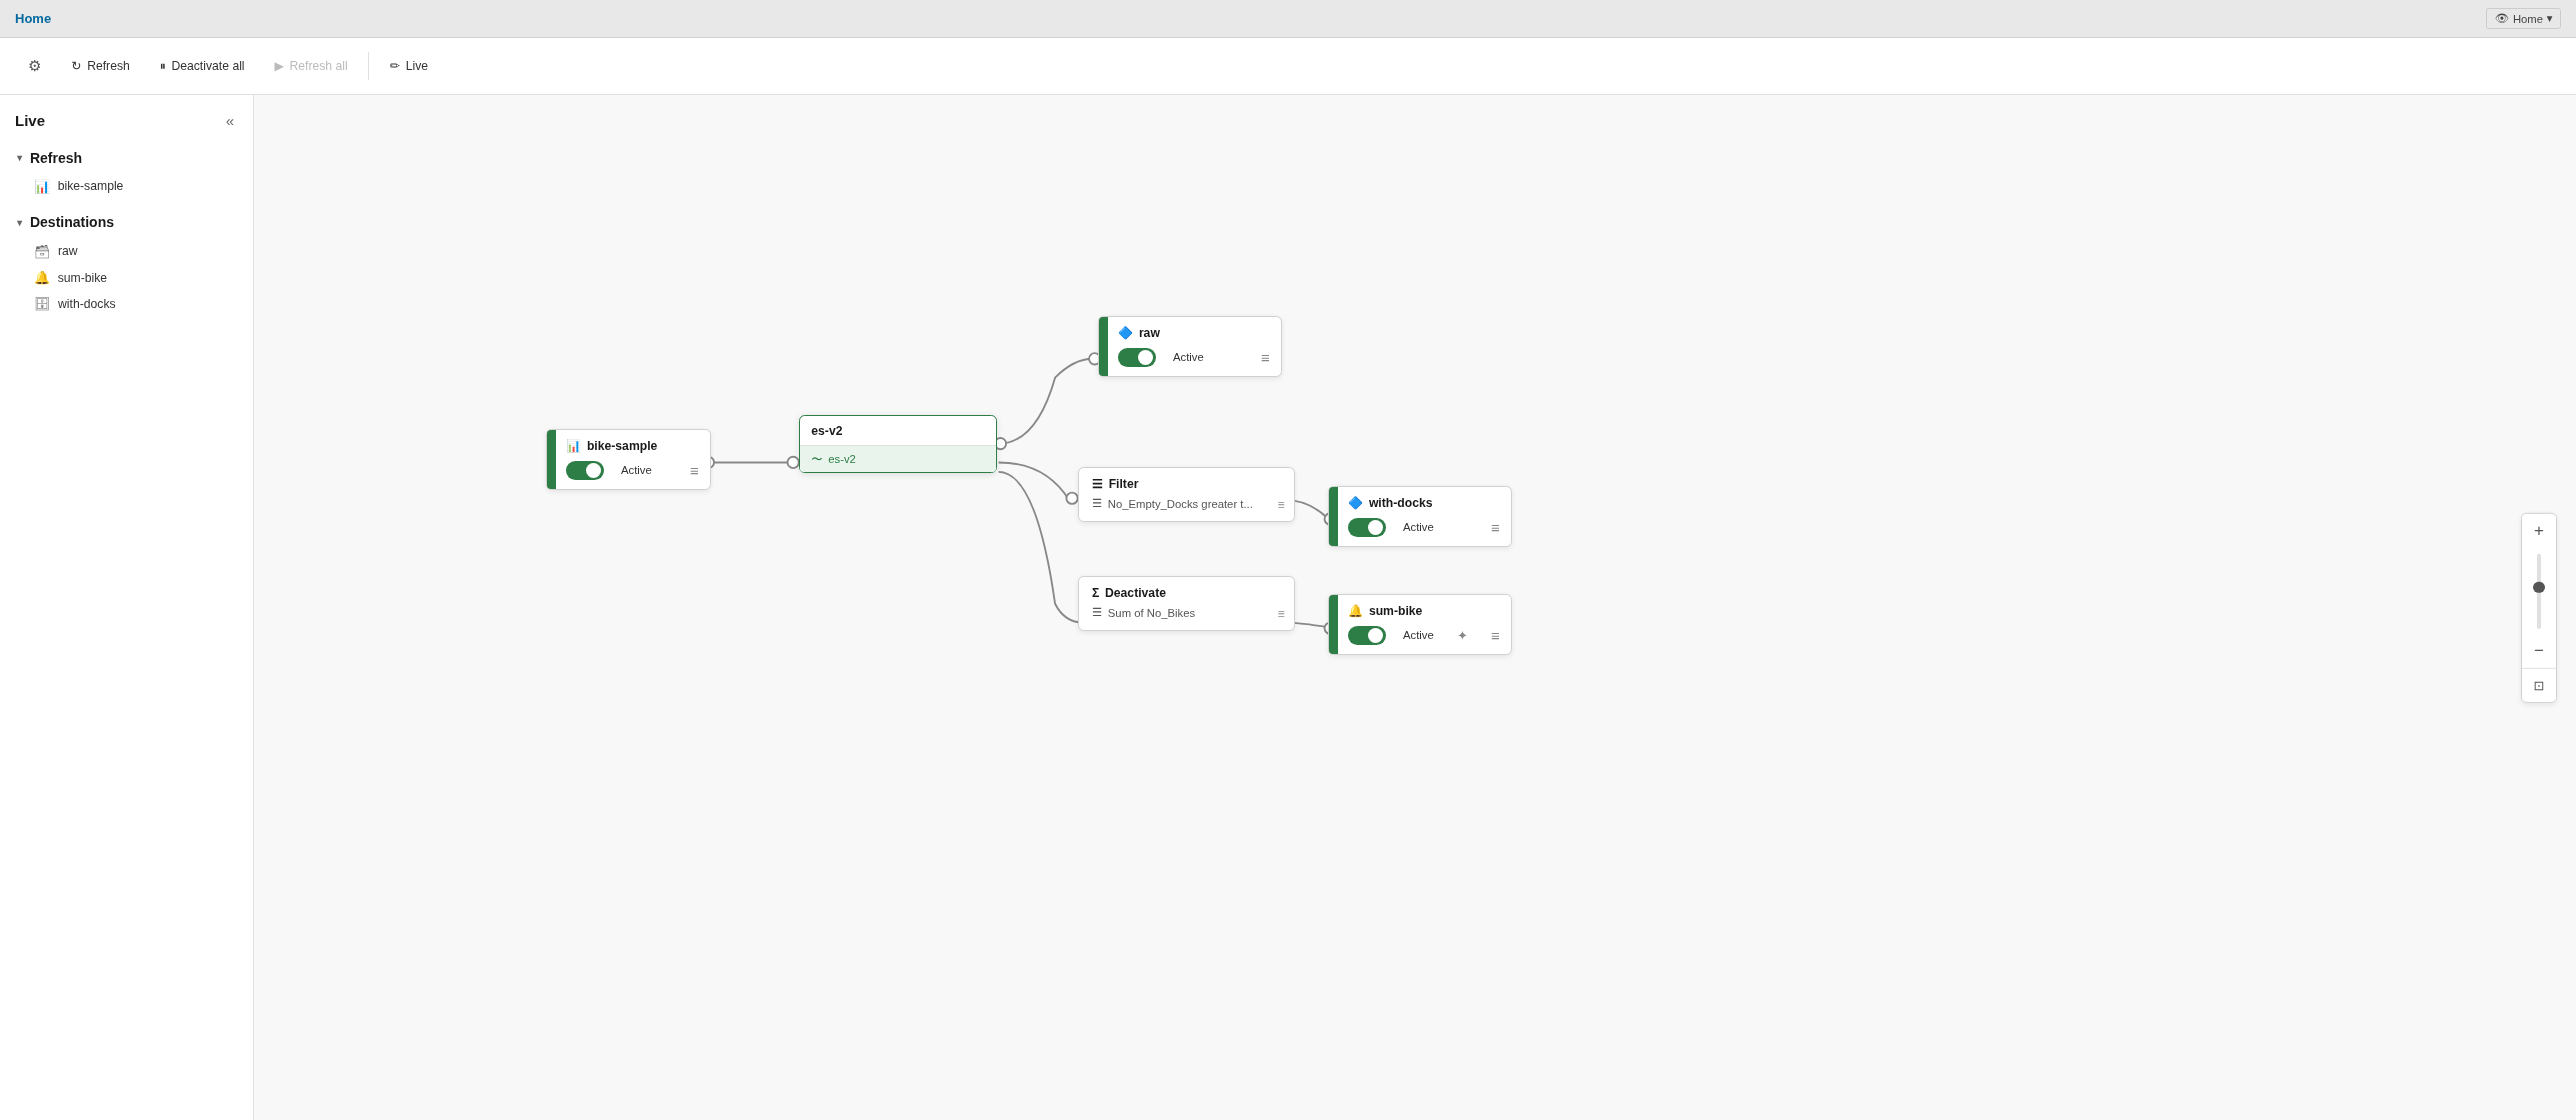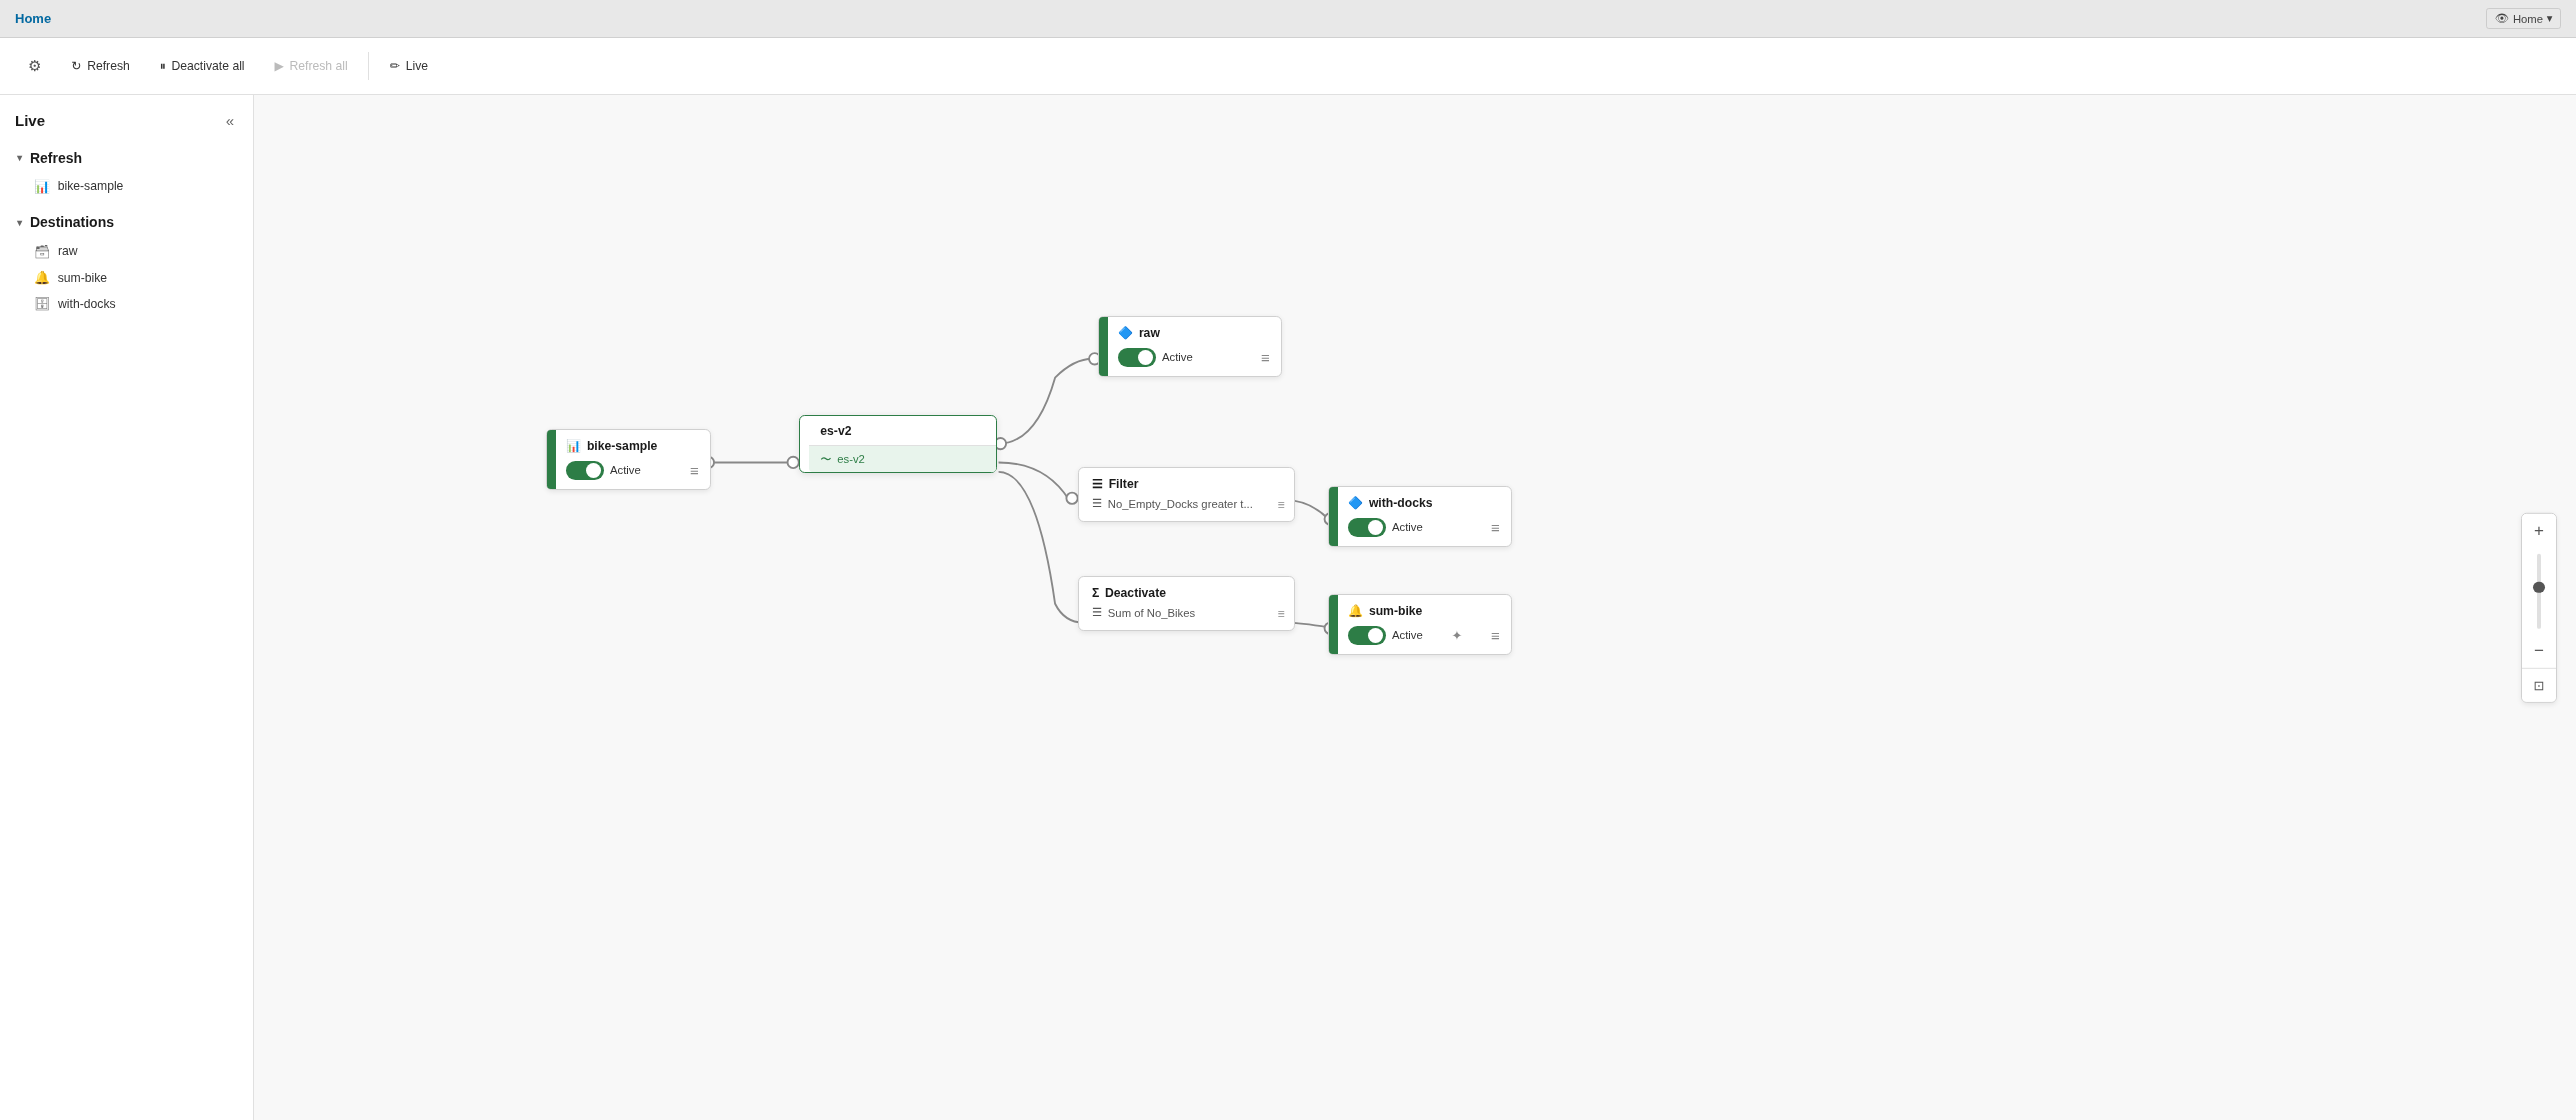--- a/index.html
+++ b/index.html
@@ -186,33 +186,32 @@
       height: 15px;
       background: #fff;
       border-radius: 50%;
       top: 1.9px;
       right: 2.8px;
       transition: right 0.2s;
     }
     .toggle-row-inner {
       display: flex;
       align-items: center;
-      gap: 6px;
+      gap: 17px;
     }
     .node-menu { color: #888; cursor: pointer; font-size: 15px; }
 
     
     .connector-node {
       position: absolute;
       background: #fff;
       border: 1.9px solid #2d7d46;
       border-radius: 5.7px;
       box-shadow: 0 1.9px 7.5px rgba(0,0,0,0.1);
       min-width: 170px;
-      padding-left: 9px;
     }
     .connector-node-header {
       padding: 7.5px 11.3px;
       font-size: 12.2px;
       font-weight: 600;
       color: #1a1a1a;
       border-bottom: 0.9px solid #e0e0e0;
     }
     .connector-node-body {
       padding: 5.7px 11.3px;

